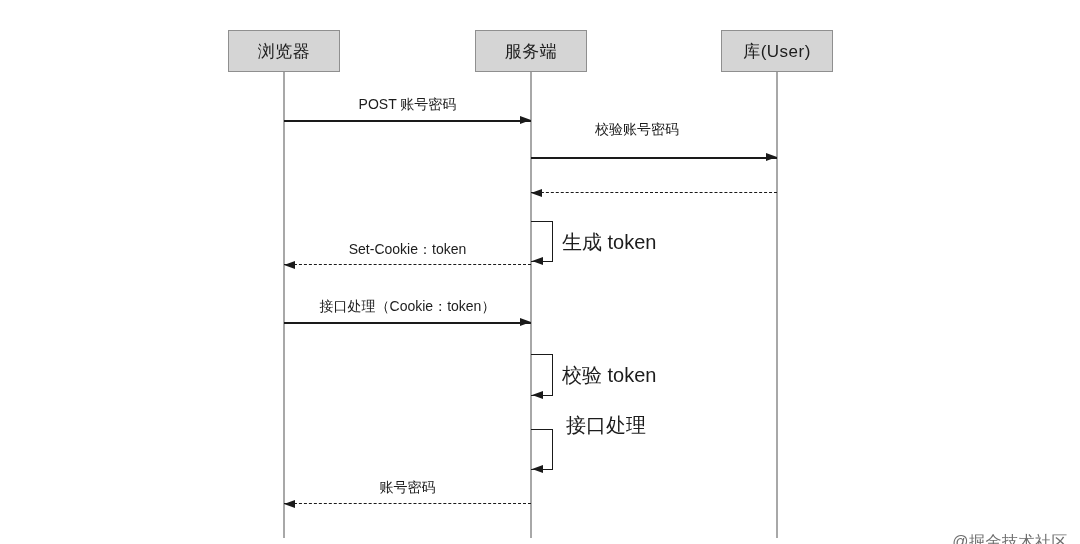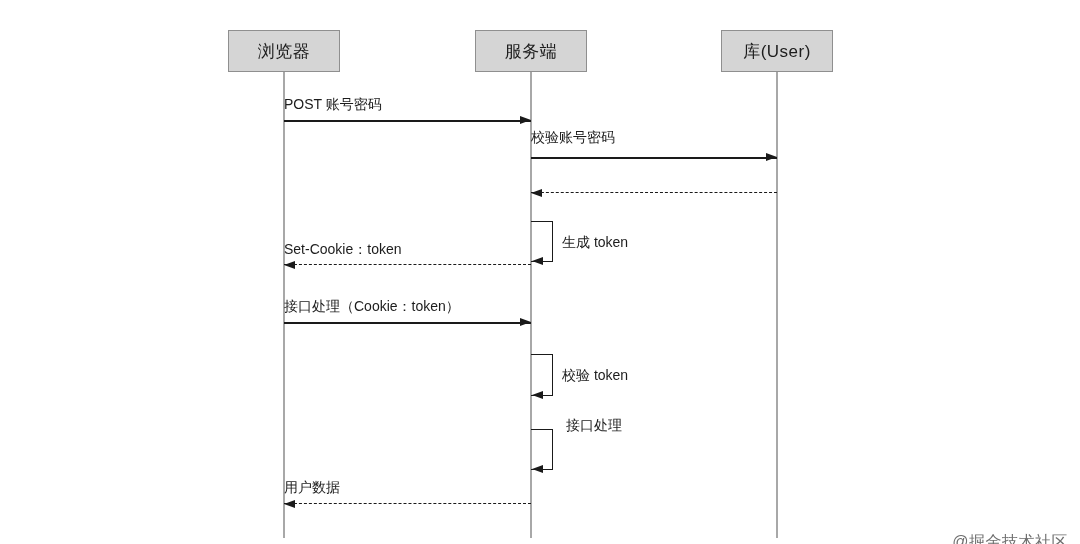--- a/index.html
+++ b/index.html
@@ -13,24 +13,24 @@
     display:flex;align-items:center;justify-content:center;
     font-size:17px;font-weight:500;letter-spacing:.5px;
   }
   .lifeline{position:absolute;top:72px;height:466px;width:1.5px;background:#a8a8a8;}
   .line-solid{position:absolute;height:1.5px;background:#1a1a1a;}
   .line-dashed{position:absolute;height:0;border-top:1.5px dashed #1a1a1a;}
   .arr-r{position:absolute;width:0;height:0;border-left:11px solid #1a1a1a;
          border-top:4.5px solid transparent;border-bottom:4.5px solid transparent;}
   .arr-l{position:absolute;width:0;height:0;border-right:11px solid #1a1a1a;
          border-top:4.5px solid transparent;border-bottom:4.5px solid transparent;}
-  .msg-label{position:absolute;height:18px;line-height:18px;font-size:14px;text-align:left;}
+  .msg-label{position:absolute;height:18px;line-height:18px;font-size:14px;text-align:center;}
   .loop{position:absolute;left:531px;width:22px;box-sizing:border-box;
         border:1.5px solid #1a1a1a;border-left:none;background:transparent;}
-  .loop-label{position:absolute;left:562px;height:18px;line-height:18px;font-size:14px;text-align:right;}
+  .loop-label{position:absolute;left:562px;height:18px;line-height:18px;font-size:20px;text-align:right;}
   .watermark{position:absolute;right:12px;top:532px;font-size:16px;color:#6e6e6e;letter-spacing:.5px;}
 </style>
 </head>
 <body>
 
 <div class="stage">
 
   <div class="lifeline" style="left:283.25px"></div>
   <div class="lifeline" style="left:530.25px"></div>
   <div class="lifeline" style="left:776.25px"></div>
@@ -42,21 +42,21 @@
     <span>库(User)</span>
   </div>
   <div class="actor" style="left:475px">
     <span>服务端</span>
   </div>
 
   <div class="msg-label" style="left:284px;top:95px;width:247px">POST 账号密码</div>
   <div class="line-solid" style="left:284px;top:120px;width:247px"></div>
   <div class="arr-r" style="left:520px;top:116.25px"></div>
 
-  <div class="msg-label" style="left:531px;top:128px;width:212px">校验账号密码</div>
+  <div class="msg-label" style="left:531px;top:120px;width:212px">校验账号密码</div>
   <div class="line-solid" style="left:531px;top:157px;width:246px"></div>
   <div class="arr-r" style="left:766px;top:153.25px"></div>
 
   <div class="line-dashed" style="left:531px;top:192px;width:246px"></div>
   <div class="arr-l" style="left:531px;top:188.5px"></div>
 
   <div class="loop" style="top:221px;height:41px"></div>
   <div class="arr-l" style="left:532px;top:256.5px"></div>
   <div class="loop-label" style="top:233px">生成 token</div>
 
@@ -69,19 +69,19 @@
   <div class="arr-r" style="left:520px;top:318.25px"></div>
 
   <div class="loop" style="top:354px;height:42px"></div>
   <div class="arr-l" style="left:532px;top:390.5px"></div>
   <div class="loop-label" style="top:366px">校验 token</div>
 
   <div class="loop" style="top:429px;height:41px"></div>
   <div class="arr-l" style="left:532px;top:464.5px"></div>
   <div class="loop-label" style="top:416px;left:566px">接口处理</div>
 
-  <div class="msg-label" style="left:284px;top:478px;width:247px">用户数据</div>
+  <div class="msg-label" style="left:284px;top:478px;width:247px">账号密码</div>
   <div class="line-dashed" style="left:284px;top:503px;width:247px"></div>
   <div class="arr-l" style="left:284px;top:499.5px"></div>
 
   <div class="watermark">@掘金技术社区</div>
 
 </div>
 
 </body></html>

